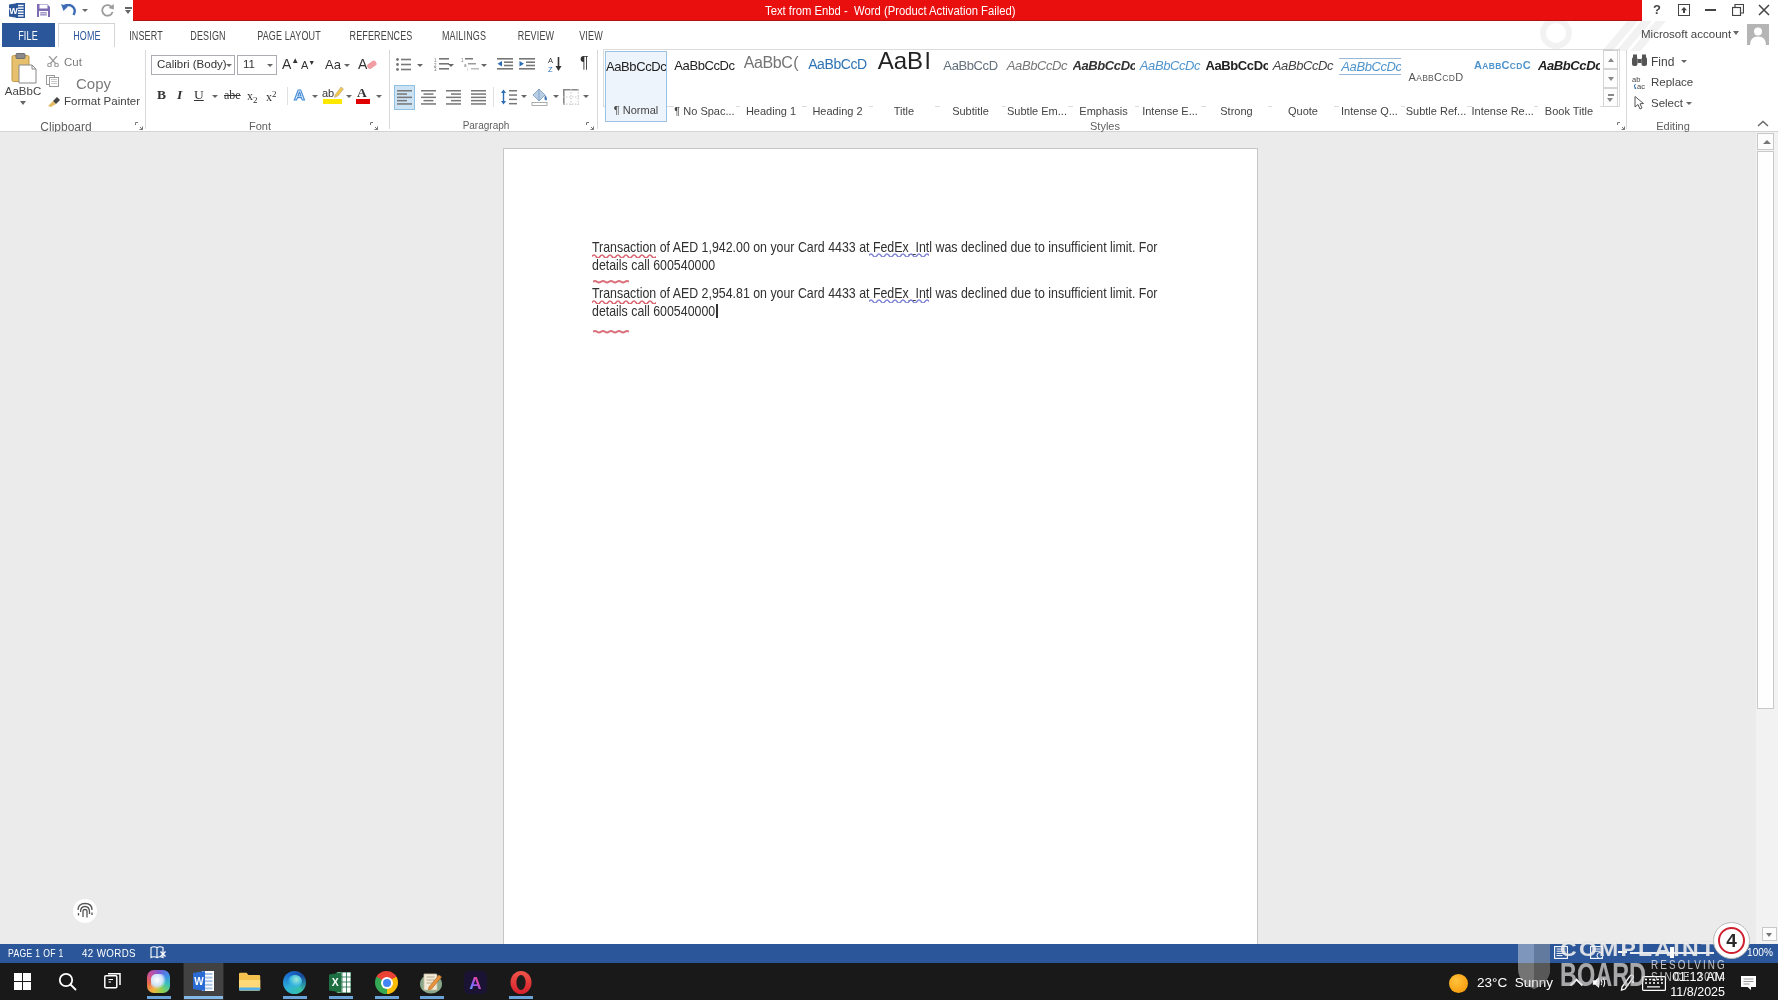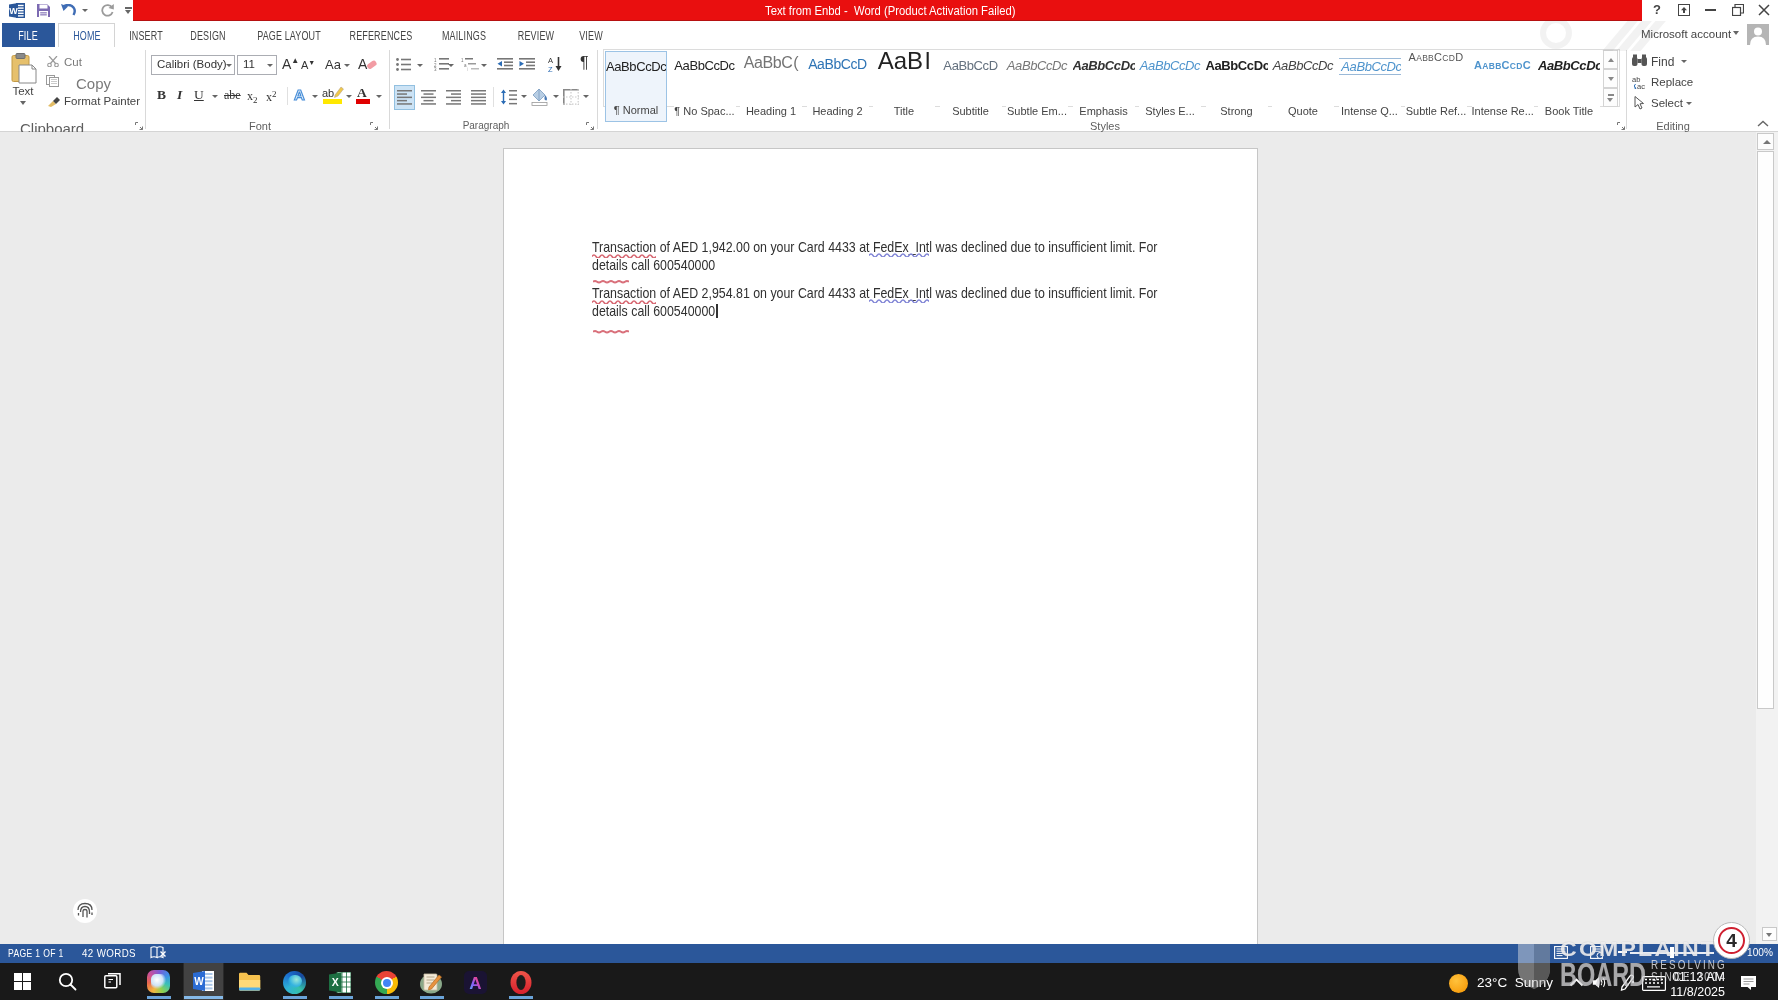--- a/index.html
+++ b/index.html
@@ -100,21 +100,21 @@
     <div class="abs" style="left:389px;top:50px;width:1px;height:79px;background:#d9d9d9;"></div>
     <div class="abs" style="left:597px;top:50px;width:1px;height:79px;background:#d9d9d9;"></div>
     <div class="abs" style="left:1626px;top:50px;width:1px;height:79px;background:#d9d9d9;"></div>
 
     <svg class="abs" style="left:11px;top:53px;" width="26" height="31" viewBox="0 0 26 31">
       <rect x="1" y="2.5" width="17" height="26" rx="1.5" fill="#e6c06c" stroke="#c49a45" stroke-width="1"></rect>
       <rect x="5" y="0.5" width="9" height="5" rx="1" fill="#8a8a8a" stroke="#6e6e6e"></rect>
       <path d="M8 12 H21 L25 16 V30 H8 Z" fill="#fff" stroke="#888" stroke-width="1"></path>
       <path d="M21 12 V16 H25" fill="none" stroke="#888" stroke-width="1"></path>
     </svg>
-    <div class="abs" style="left:2px;top:85px;width:42px;height:12px;font-size:11.5px;color:#444;text-align:center;">Text</div>
+    <div class="abs" style="left:2px;top:85px;width:42px;height:12px;font-size:11.5px;color:#444;text-align:center;">AaBbC</div>
     <div class="abs" style="left:20px;top:101px;width:0;height:0;border-left:3.5px solid transparent;border-right:3.5px solid transparent;border-top:4px solid #666;"></div>
 
     <svg class="abs" style="left:47px;top:56px;" width="12" height="11" viewBox="0 0 12 11">
       <path d="M2 0 L9 8 M10 0 L3 8" stroke="#9a9a9a" stroke-width="1.2" fill="none"></path>
       <circle cx="2.5" cy="9" r="1.8" fill="none" stroke="#9a9a9a" stroke-width="1.1"></circle>
       <circle cx="9.5" cy="9" r="1.8" fill="none" stroke="#9a9a9a" stroke-width="1.1"></circle>
     </svg>
     <div class="abs" style="left:64px;top:56px;font-size:11.5px;color:#7a7a7a;">Cut</div>
 
     <svg class="abs" style="left:46px;top:75px;" width="13" height="12" viewBox="0 0 13 12">
@@ -122,21 +122,21 @@
       <rect x="3.5" y="2.5" width="9" height="9" fill="#fff" stroke="#9a9a9a"></rect>
       <path d="M5 4.5 h6 M5 6.5 h6 M5 8.5 h6" stroke="#bdbdbd" stroke-width="0.8"></path>
     </svg>
     <div class="abs" style="left:76px;top:75px;font-size:15px;color:#7a7a7a;">Copy</div>
 
     <svg class="abs" style="left:47px;top:96px;" width="14" height="11" viewBox="0 0 14 11">
       <path d="M1 10 L6 5 L9 8 L4 11 Z" fill="#e3bd66"></path>
       <path d="M6 5 L10 1 L13 4 L9 8 Z" fill="#444"></path>
     </svg>
     <div class="abs" style="left:64px;top:95px;font-size:11.5px;color:#444;">Format Painter</div>
-    <div class="abs" style="left:20px;top:120px;width:92px;height:11px;font-size:15px;color:#5e5e5e;text-align:left;">Clipboard</div>
+    <div class="abs" style="left:20px;top:120px;width:92px;height:11px;font-size:12px;color:#5e5e5e;text-align:center;">Clipboard</div>
     <svg class="abs" style="left:135px;top:122px;" width="8" height="8" viewBox="0 0 8 8">
       <path d="M0.5 3 V0.5 H3 M5 5 L7.5 7.5 M7.5 4.5 V7.5 H4.5" fill="none" stroke="#777" stroke-width="1"></path>
     </svg>
 
     <div class="abs" style="left:151px;top:55px;width:84px;height:20px;border:1px solid #abadb3;box-sizing:border-box;background:#fff;">
       <div class="abs" style="left:5px;top:2px;font-size:11.5px;color:#333;">Calibri (Body)</div>
       <div class="abs" style="left:74px;top:8px;width:0;height:0;border-left:3px solid transparent;border-right:3px solid transparent;border-top:3.5px solid #666;"></div>
     </div>
     <div class="abs" style="left:237px;top:55px;width:40px;height:20px;border:1px solid #abadb3;box-sizing:border-box;background:#fff;">
       <div class="abs" style="left:5px;top:2px;font-size:11.5px;color:#333;">11</div>
@@ -315,36 +315,36 @@
       <div class="sty" style="left:1006px;">
           <div class="samp" style="font-style:italic;color:#777;">AaBbCcDc</div>
           <div class="slab">Subtle Em...</div>
         </div>
       <div class="sty" style="left:1072.5px;">
           <div class="samp" style="font-style:italic;font-weight:bold;color:#333;">AaBbCcDc</div>
           <div class="slab">Emphasis</div>
         </div>
       <div class="sty" style="left:1139px;">
           <div class="samp" style="font-style:italic;color:#4f94cd;">AaBbCcDc</div>
-          <div class="slab">Styles E...</div>
+          <div class="slab">Intense E...</div>
         </div>
       <div class="sty" style="left:1205.5px;">
           <div class="samp" style="font-weight:bold;color:#222;">AaBbCcDc</div>
           <div class="slab">Strong</div>
         </div>
       <div class="sty" style="left:1272px;">
           <div class="samp" style="font-style:italic;color:#444;">AaBbCcDc</div>
           <div class="slab">Quote</div>
         </div>
       <div class="sty" style="left:1338.5px;">
           <div class="samp" style="font-style:italic;color:#4f94cd;border-top:1px solid #9ab9d8;border-bottom:1px solid #9ab9d8;padding:0 2px;">AaBbCcDc</div>
           <div class="slab">Intense Q...</div>
         </div>
       <div class="sty" style="left:1405px;">
-          <div class="samp" style="font-size:11px;color:#555;letter-spacing:.3px;top:0;">A<span class="sc">ABB</span>C<span class="sc">CD</span>D</div>
+          <div class="samp" style="font-size:11px;color:#555;letter-spacing:.3px;top:20px;">A<span class="sc">ABB</span>C<span class="sc">CD</span>D</div>
           <div class="slab">Subtle Ref...</div>
         </div>
       <div class="sty" style="left:1471.5px;">
           <div class="samp" style="font-size:11px;color:#4f94cd;font-weight:bold;letter-spacing:.3px;top:8px;">A<span class="sc">ABB</span>C<span class="sc">CD</span>C</div>
           <div class="slab">Intense Re...</div>
         </div>
       <div class="sty" style="left:1538px;">
           <div class="samp" style="font-style:italic;font-weight:bold;color:#222;">AaBbCcDc</div>
           <div class="slab">Book Title</div>
         </div>

